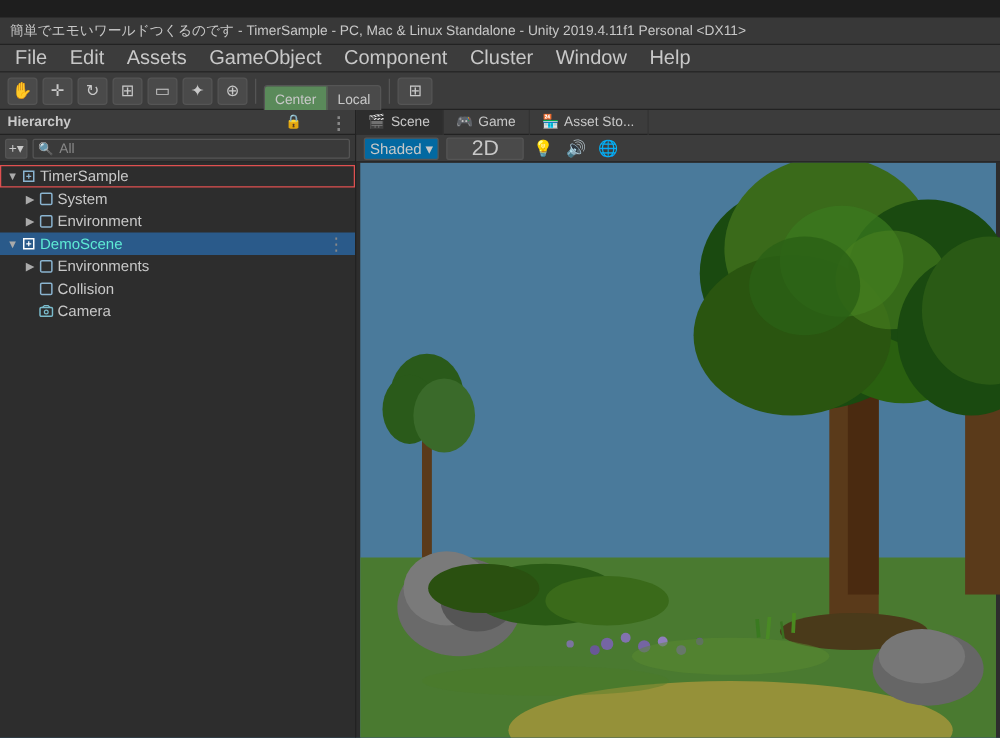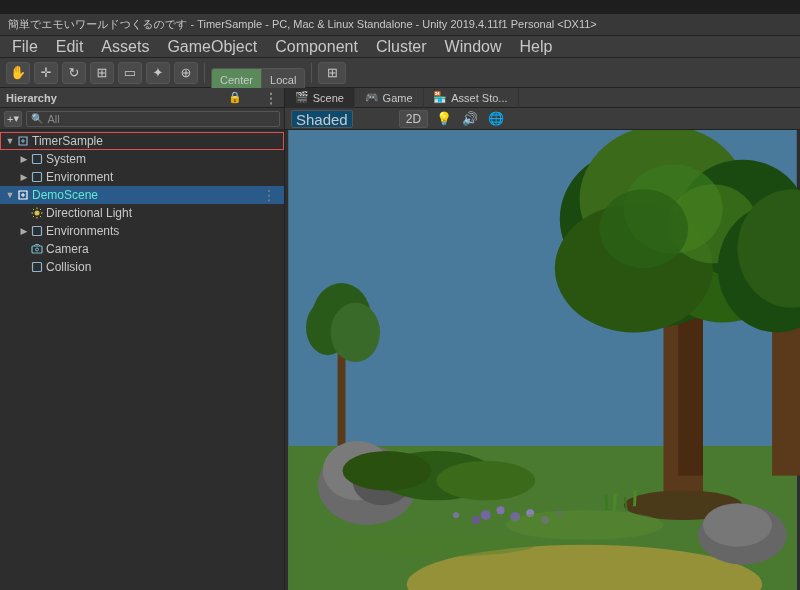--- a/index.html
+++ b/index.html
@@ -249,44 +249,42 @@
       background: #3c3c3c;
       height: 22px;
       display: flex;
       align-items: center;
       padding: 0 6px;
       border-bottom: 1px solid #222;
       gap: 6px;
     }
     .scene-shading-select {
       height: 18px;
-      background: #0c4a6e;
+      background: #0369a1;
       border: 1px solid #555;
       border-radius: 2px;
       padding: 0 4px;
       color: #c8c8c8;
-      font-size: 15px;
+      font-size: 12px;
       display: flex;
       align-items: center;
       gap: 3px;
       cursor: pointer;
-      flex-direction: column;
     }
     .scene-tool-btn {
       height: 18px;
-      padding: 0 6px;
+      padding: 0 19px;
       background: #4a4a4a;
       border: 1px solid #555;
       border-radius: 2px;
       color: #c8c8c8;
-      font-size: 12px;
-      display: flex;
-      align-items: center;
-      cursor: pointer;
-      margin-left: 40px;
+      font-size: 17px;
+      display: flex;
+      align-items: center;
+      cursor: pointer;
     }
     .scene-icon-btn {
       width: 20px;
       height: 18px;
       background: transparent;
       border: none;
       color: #aaa;
       display: flex;
       align-items: center;
       justify-content: center;
@@ -414,72 +412,54 @@
         <span class="tree-icon">
           <svg width="12" height="12" viewBox="0 0 12 12">
             <path d="M2,2 L10,2 L10,10 L2,10 Z" fill="none" stroke="#ffffff" stroke-width="1.2"></path>
             <path d="M4,6 L8,6 M6,4 L6,8" stroke="#ffffff" stroke-width="1"></path>
           </svg>
         </span>
         <span class="tree-label">DemoScene</span>
         <span class="tree-kebab">⋮</span>
       </div>
 
+
+      <div class="tree-item" style="padding-left: 4px;">
+        <span style="width:14px;"></span>
+        <span class="tree-arrow">▶</span>
+        <span class="tree-icon">
+          <svg width="12" height="12" viewBox="0 0 12 12">
+            <rect x="1.5" y="1.5" width="9" height="9" rx="1" fill="none" stroke="#8ab4d0" stroke-width="1.2"></rect>
+          </svg>
+        </span>
+        <span class="tree-label">Environments</span>
+      </div>
+
       <div class="tree-item" style="padding-left: 4px;">
         <span style="width:14px;"></span>
         <span class="tree-arrow" style="color:transparent;">▶</span>
         <span class="tree-icon">
           <svg width="12" height="12" viewBox="0 0 12 12">
-            <circle cx="6" cy="6" r="2.5" fill="#e8d44d" opacity="0.9"></circle>
-            <line x1="6" y1="0.5" x2="6" y2="2" stroke="#e8d44d" stroke-width="1"></line>
-            <line x1="6" y1="10" x2="6" y2="11.5" stroke="#e8d44d" stroke-width="1"></line>
-            <line x1="0.5" y1="6" x2="2" y2="6" stroke="#e8d44d" stroke-width="1"></line>
-            <line x1="10" y1="6" x2="11.5" y2="6" stroke="#e8d44d" stroke-width="1"></line>
-            <line x1="1.9" y1="1.9" x2="2.9" y2="2.9" stroke="#e8d44d" stroke-width="1"></line>
-            <line x1="9.1" y1="9.1" x2="10.1" y2="10.1" stroke="#e8d44d" stroke-width="1"></line>
-            <line x1="10.1" y1="1.9" x2="9.1" y2="2.9" stroke="#e8d44d" stroke-width="1"></line>
-            <line x1="1.9" y1="10.1" x2="2.9" y2="9.1" stroke="#e8d44d" stroke-width="1"></line>
-          </svg>
-        </span>
-        <span class="tree-label">Directional Light</span>
-      </div>
-
-      <div class="tree-item" style="padding-left: 4px;">
-        <span style="width:14px;"></span>
-        <span class="tree-arrow">▶</span>
-        <span class="tree-icon">
-          <svg width="12" height="12" viewBox="0 0 12 12">
             <rect x="1.5" y="1.5" width="9" height="9" rx="1" fill="none" stroke="#8ab4d0" stroke-width="1.2"></rect>
           </svg>
         </span>
-        <span class="tree-label">Environments</span>
+        <span class="tree-label">Collision</span>
       </div>
 
       <div class="tree-item" style="padding-left: 4px;">
         <span style="width:14px;"></span>
         <span class="tree-arrow" style="color:transparent;">▶</span>
         <span class="tree-icon">
           <svg width="12" height="12" viewBox="0 0 12 12">
             <rect x="1" y="3" width="10" height="7" rx="1" fill="none" stroke="#7abbcc" stroke-width="1.2"></rect>
             <circle cx="6" cy="6.5" r="1.5" fill="none" stroke="#7abbcc" stroke-width="1"></circle>
             <path d="M3,3 L4.5,1.5 L7.5,1.5 L9,3" fill="none" stroke="#7abbcc" stroke-width="1"></path>
           </svg>
         </span>
         <span class="tree-label">Camera</span>
-      </div>
-
-      <div class="tree-item" style="padding-left: 4px;">
-        <span style="width:14px;"></span>
-        <span class="tree-arrow" style="color:transparent;">▶</span>
-        <span class="tree-icon">
-          <svg width="12" height="12" viewBox="0 0 12 12">
-            <rect x="1.5" y="1.5" width="9" height="9" rx="1" fill="none" stroke="#8ab4d0" stroke-width="1.2"></rect>
-          </svg>
-        </span>
-        <span class="tree-label">Collision</span>
       </div>
 
     </div>
   </div>
 
   <div id="scene-panel">
 
     <div id="scene-tabs">
       <div class="scene-tab active">
         <span>🎬</span>

